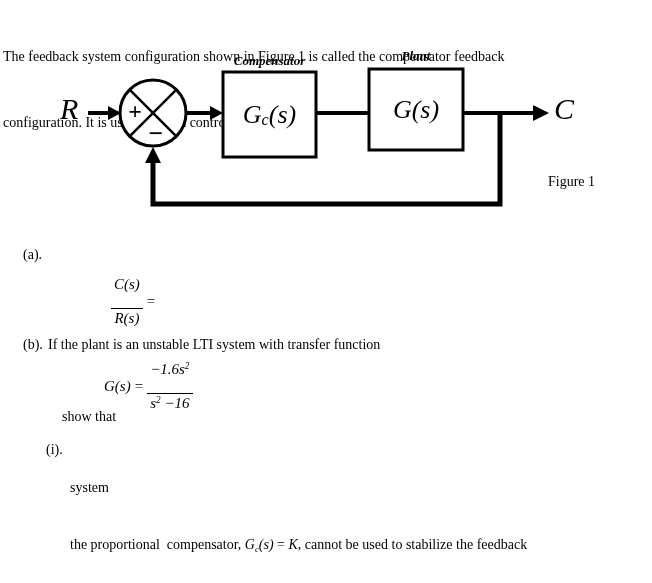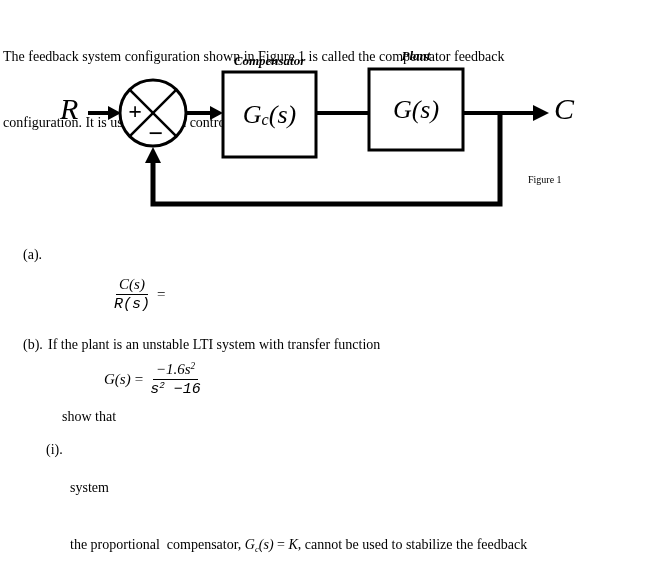--- a/index.html
+++ b/index.html
@@ -16,39 +16,39 @@
   .lbl-c{left:554px;top:93px;font-size:30px;line-height:32px;}
   .sign{position:absolute;font-weight:bold;text-align:center;}
   .sign-plus{left:123px;top:99px;width:24px;font-size:24px;line-height:24px;}
   .sign-minus{left:144px;top:121px;width:24px;font-size:26px;line-height:26px;}
   .caption{position:absolute;font-size:13px;font-weight:bold;font-style:italic;text-align:center;line-height:12px;}
   .cap-comp{left:223px;top:55px;width:93px;}
   .cap-plant{left:369px;top:50px;width:94px;}
   .block-label{position:absolute;font-style:italic;font-size:26px;display:flex;align-items:center;justify-content:center;}
   .bl-comp{left:223px;top:72px;width:93px;height:85px;}
   .bl-plant{left:369px;top:69px;width:94px;height:81px;}
-  .figcap{position:absolute;left:528px;top:174px;font-size:10px;}
+  .figcap{position:absolute;left:548px;top:174px;font-size:14px;}
 
   
   .part-label{position:absolute;font-size:14px;}
   .part-text{position:absolute;font-size:14px;white-space:pre;}
   .pa-label{left:23px;top:247px;}
   .pa-text{left:58px;top:247px;}
   .pb-label{left:23px;top:337px;}
   .pb-text{left:48px;top:337px;}
   .show-that{left:62px;top:409px;}
 
   
   .formula{position:absolute;display:flex;align-items:center;font-size:15px;font-style:italic;white-space:pre;}
   .formula .eq{font-style:normal;padding:0 4px;}
   .f-a{left:111px;top:276px;}
   .f-b{left:104px;top:361px;}
   .frac{display:inline-flex;flex-direction:column;align-items:center;text-align:center;}
-  .frac .num{display:block;padding:0 3px 1px;border-bottom:1.4px solid #000;}
-  .frac .den{display:block;padding:1px 3px 0;font-family:Liberation Mono, monospace;}
+  .frac .num{display:block;padding:0 3px 15px;border-bottom:1.4px solid #000;}
+  .frac .den{display:block;padding:1px 3px 0;}
   .up{font-style:normal;}
   .mi{font-style:italic;}
   .sub{font-size:62%;font-style:italic;position:relative;top:0.32em;}
   .sup{font-size:62%;position:relative;top:-0.5em;}
 
   
   .items{position:absolute;left:46px;top:440px;font-size:14px;line-height:19px;}
   .item{display:flex;}
   .item-label{width:24px;flex:none;}
   .item-body{flex:none;white-space:pre;}

